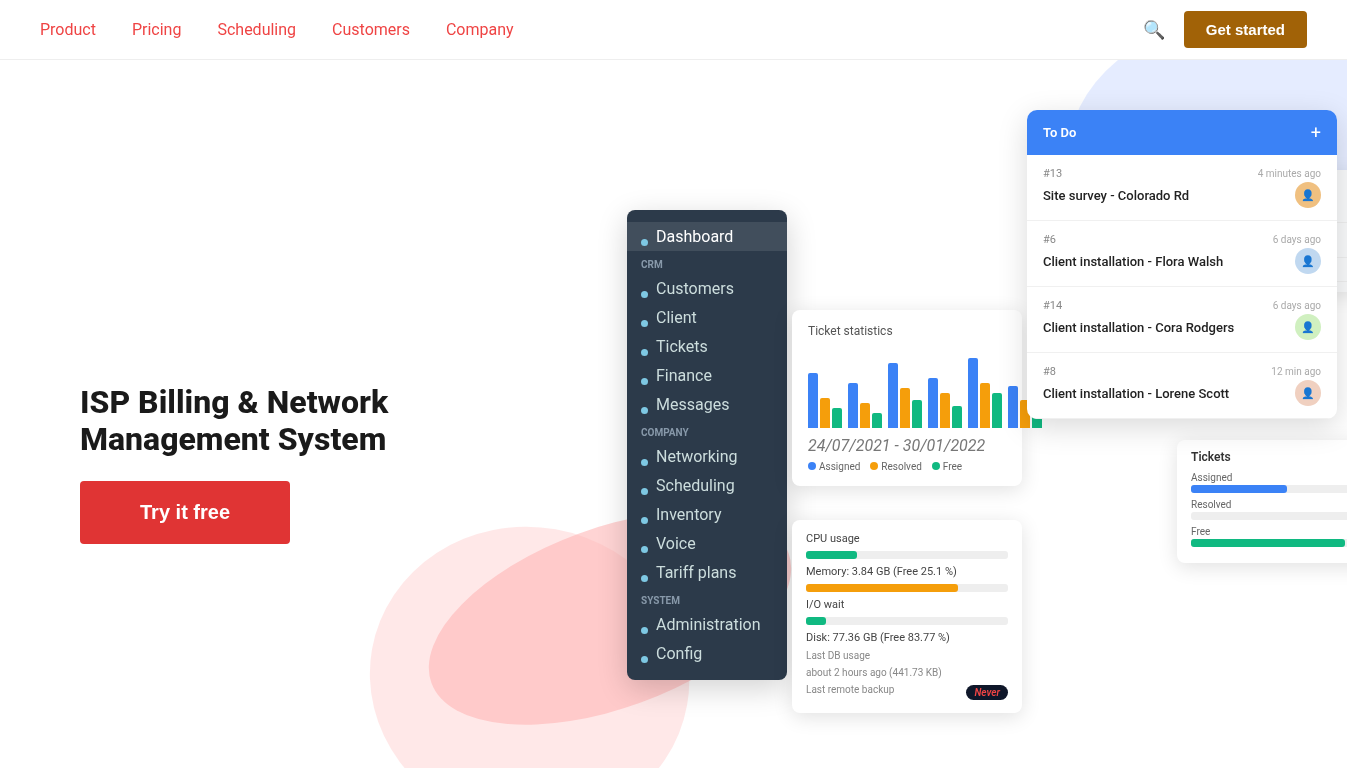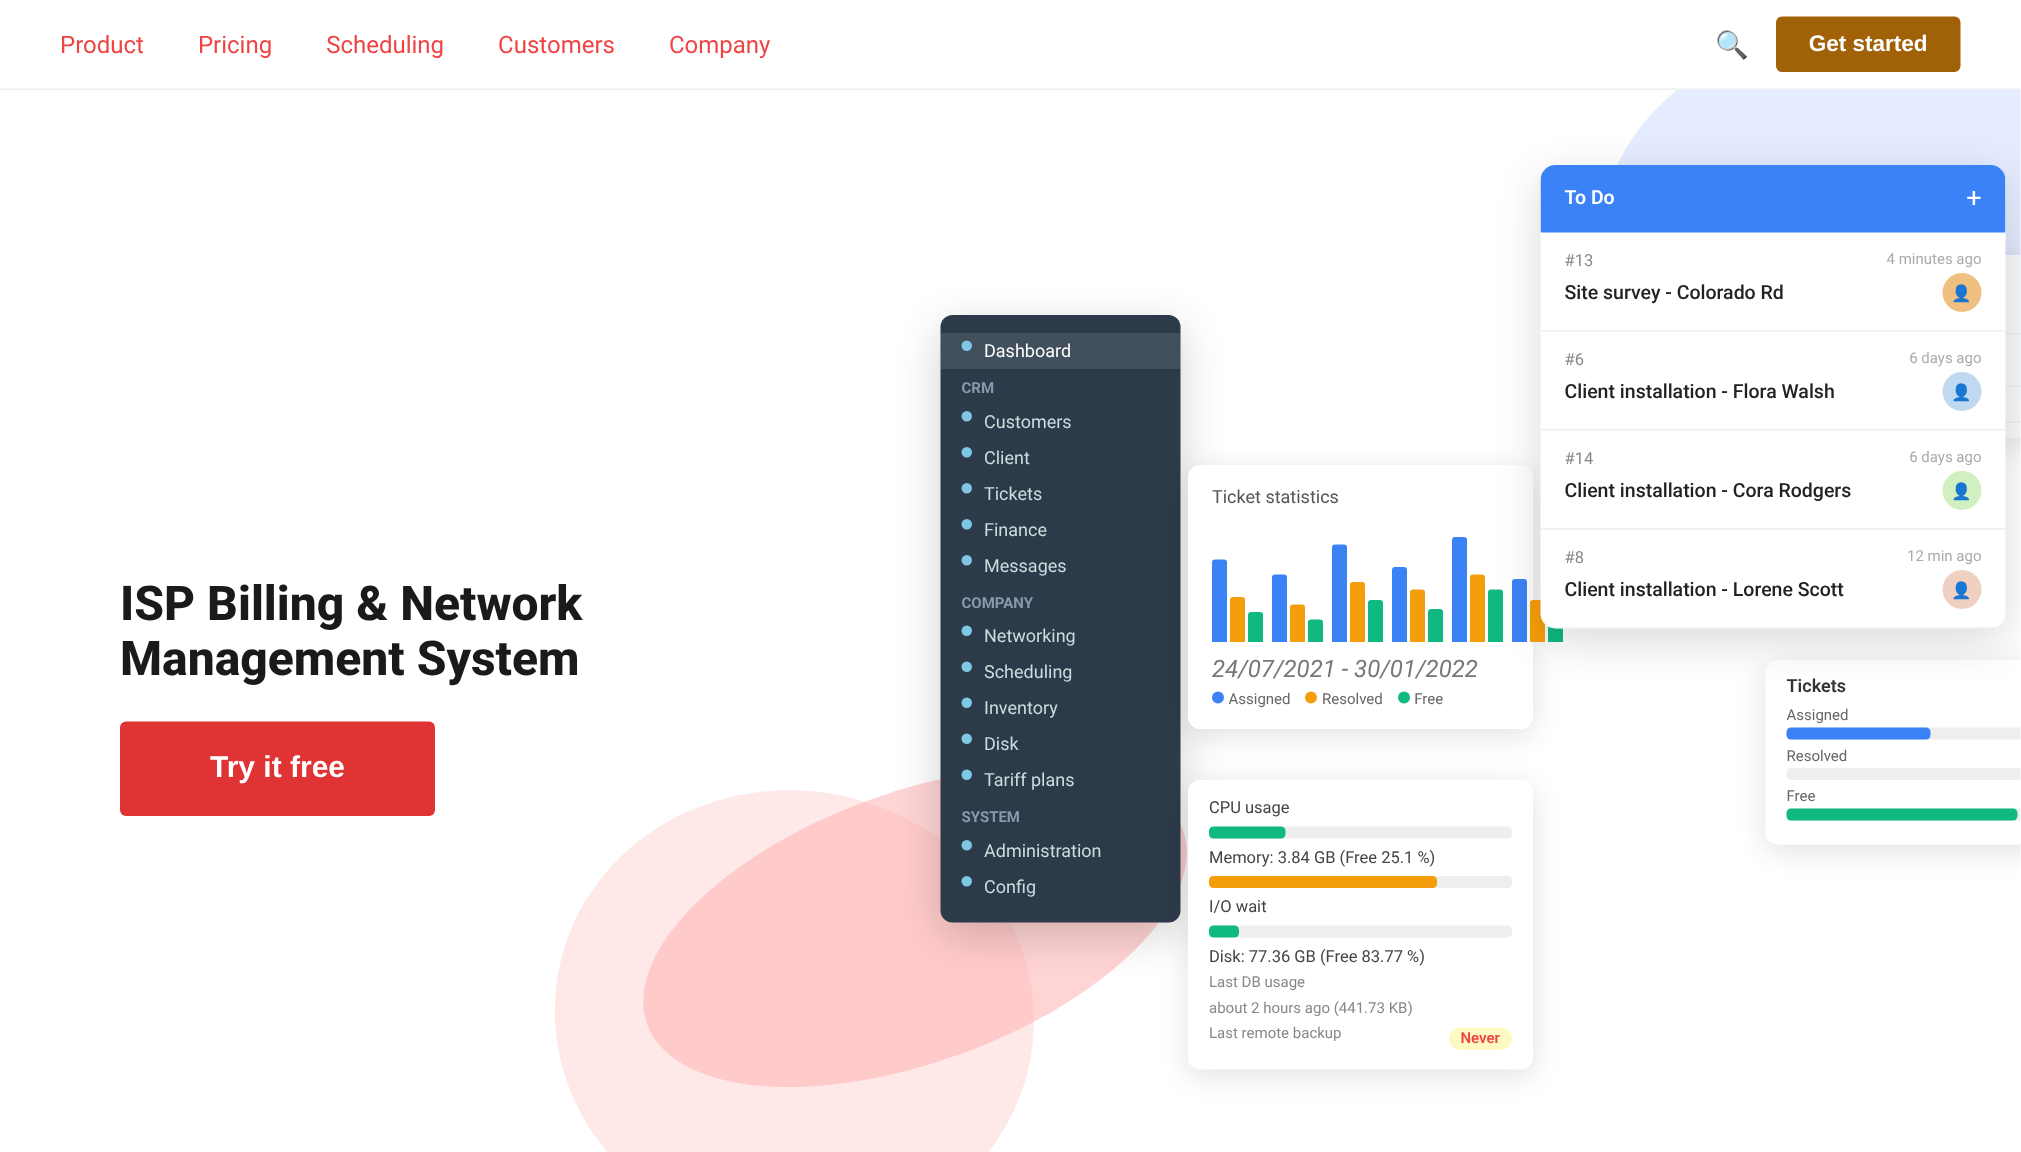--- a/index.html
+++ b/index.html
@@ -63,22 +63,22 @@
     }
 
     
     .sidebar-panel {
       position: absolute; left: 30px; top: 120px;
       background: #2c3a4a; border-radius: 8px;
       width: 160px; padding: 12px 0; z-index: 2;
       box-shadow: 0 8px 30px rgba(0,0,0,0.18);
     }
     .sidebar-item {
-      display: flex; align-items: flex-start; gap: 8px;
-      padding: 5px 14px; color: #cdd; font-size: 12px; cursor: pointer;
+      display: flex; align-items: flex-end; gap: 8px;
+      padding: 5px 14px; color: #cdd; font-size: 16px; cursor: pointer;
     }
     .sidebar-item.active { background: rgba(255,255,255,0.1); color: #fff; }
     .sidebar-dot { width: 7px; height: 7px; border-radius: 50%; background: #7ec8e3; flex-shrink: 0; }
     .sidebar-section { color: #8899aa; font-size: 10px; font-weight: 700; padding: 8px 14px 4px; text-transform: uppercase; }
 
     
     .stats-panel {
       position: absolute; left: 195px; top: 220px;
       background: #fff; border-radius: 8px; padding: 14px 16px;
       width: 230px; z-index: 2; box-shadow: 0 4px 20px rgba(0,0,0,0.12);
@@ -147,21 +147,21 @@
     }
     .right-panel-title { font-size: 12px; color: #333; font-weight: 600; margin-bottom: 8px; }
     .progress-row { margin-bottom: 6px; }
     .progress-label { display: flex; justify-content: space-between; font-size: 10px; color: #666; margin-bottom: 2px; }
     .progress-bar { background: #eee; border-radius: 3px; height: 8px; }
     .progress-fill { height: 8px; border-radius: 3px; }
     .progress-fill.blue { background: #3b82f6; }
     .progress-fill.yellow { background: #f59e0b; }
     .progress-fill.green { background: #10b981; }
     .badge { font-size: 10px; padding: 2px 8px; border-radius: 10px; font-weight: 600; }
-    .badge.red { background: #fef9c3; color: #ef4444; }
+    .badge.red { background: #0f172a; color: #ef4444; font-style: italic; }
   </style>
 </head>
 <body>
 
 <nav>
 
   <div class="nav-links">
     <a class="nav-link">Product</a>
     <a class="nav-link">Pricing</a>
     <a class="nav-link">Scheduling</a>
@@ -222,21 +222,21 @@
       <div class="sidebar-item">
         <div class="sidebar-dot"></div>
         <span>Scheduling</span>
       </div>
       <div class="sidebar-item">
         <div class="sidebar-dot"></div>
         <span>Inventory</span>
       </div>
       <div class="sidebar-item">
         <div class="sidebar-dot"></div>
-        <span>Disk</span>
+        <span>Voice</span>
       </div>
       <div class="sidebar-item">
         <div class="sidebar-dot"></div>
         <span>Tariff plans</span>
       </div>
       <div class="sidebar-section">SYSTEM</div>
       <div class="sidebar-item">
         <div class="sidebar-dot"></div>
         <span>Administration</span>
       </div>

